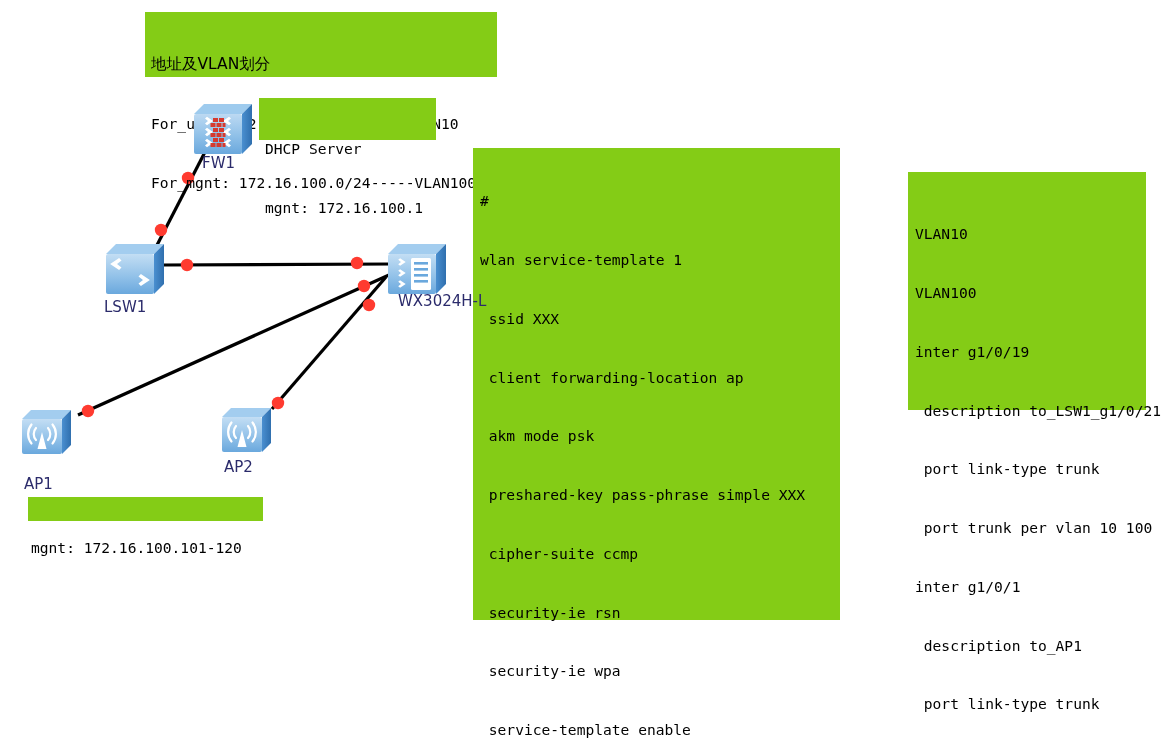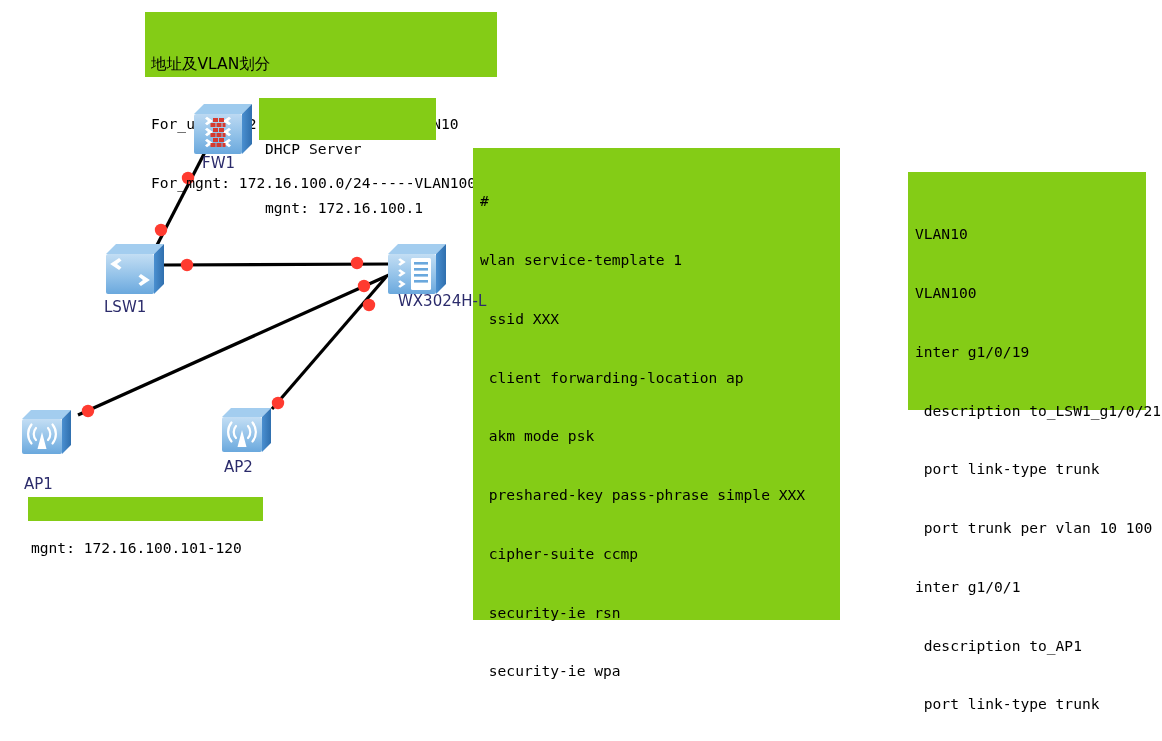--- a/index.html
+++ b/index.html
@@ -146,20 +146,21 @@
   <div class="note" id="note-wlan-config">
     <div>#</div>
     <div>wlan service-template 1</div>
     <div> ssid XXX</div>
     <div> client forwarding-location ap</div>
     <div> akm mode psk</div>
     <div> preshared-key pass-phrase simple XXX</div>
     <div> cipher-suite ccmp</div>
     <div> security-ie rsn</div>
     <div> security-ie wpa</div>
+    <div> service-template enable</div>
     
     
     
     
     
     
     
     
     
     

